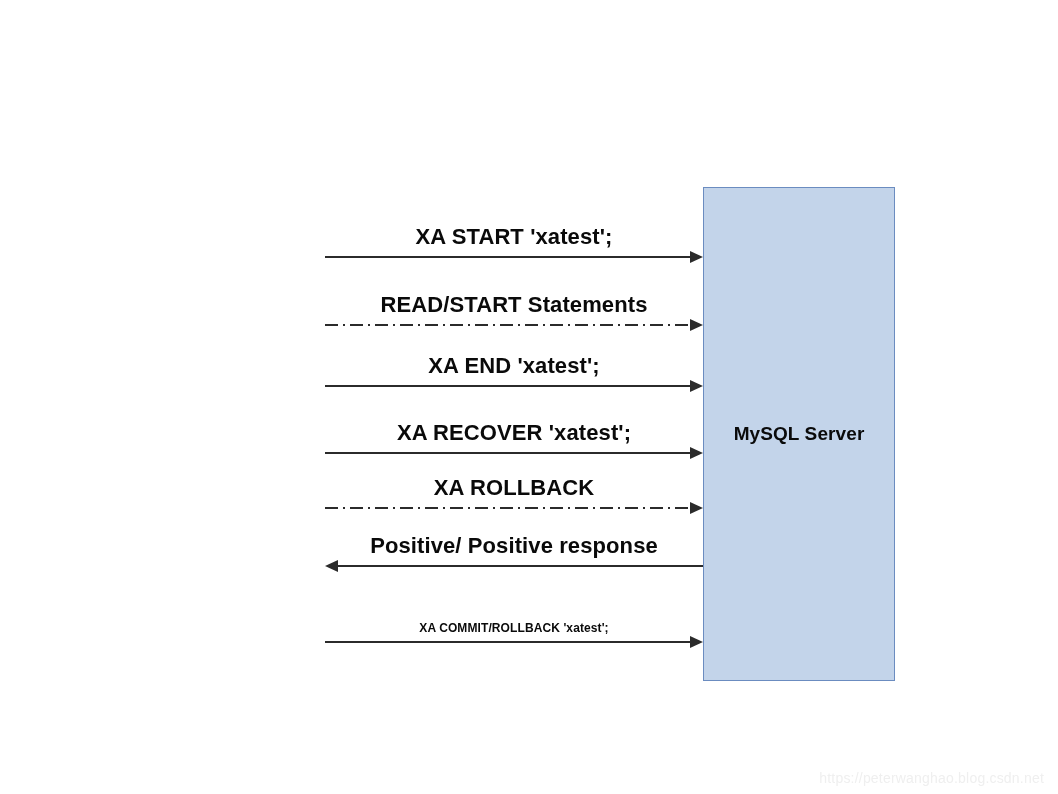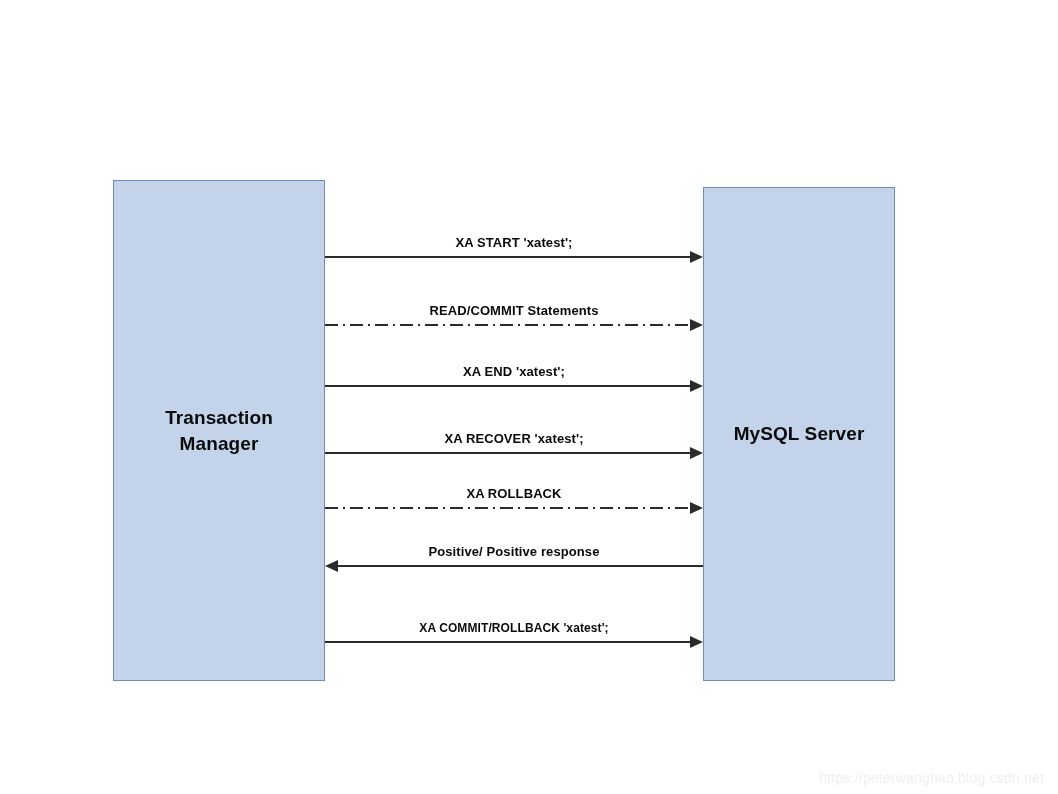--- a/index.html
+++ b/index.html
@@ -58,21 +58,21 @@
     left: 325px;
     width: 378px;
     height: 0;
   }
   .msg-label {
     position: absolute;
     left: 0;
     width: 100%;
     bottom: 6px;
     text-align: center;
-    font-size: 13px;
+    font-size: 22px;
     font-weight: bold;
     color: #0a0a0a;
     white-space: nowrap;
     letter-spacing: 0.1px;
   }
   .msg-label.small {
     font-size: 12px;
   }
   .msg-line {
     position: absolute;
@@ -94,39 +94,35 @@
     letter-spacing: 0.2px;
     white-space: nowrap;
     user-select: none;
   }
 </style>
 </head>
 <body>
 
 <div id="canvas">
 
-  <div class="node" id="node-tm">
-    <div class="node-label">Transaction
-Manager</div>
-  </div>
 
   <div class="node" id="node-mysql">
     <div class="node-label">MySQL Server</div>
   </div>
 
   <div id="messages-layer">
       <div class="message" style="top: 256px;">
         <div class="msg-label">XA START 'xatest';</div>
         <svg class="msg-line" width="378" height="12" viewBox="0 0 378 12">
           <line x1="0" y1="1" x2="365" y2="1" stroke="#2b2b2b" stroke-width="1.8"></line>
           <polygon points="378,1 365,-5 365,7" fill="#2b2b2b"></polygon>
         </svg>
       </div>
       <div class="message" style="top: 324px;">
-        <div class="msg-label">READ/COMMIT Statements</div>
+        <div class="msg-label">READ/START Statements</div>
         <svg class="msg-line" width="378" height="12" viewBox="0 0 378 12">
           <line x1="0" y1="1" x2="365" y2="1" stroke="#2b2b2b" stroke-width="1.8" stroke-dasharray="13 5 2 5"></line>
           <polygon points="378,1 365,-5 365,7" fill="#2b2b2b"></polygon>
         </svg>
       </div>
       <div class="message" style="top: 385px;">
         <div class="msg-label">XA END 'xatest';</div>
         <svg class="msg-line" width="378" height="12" viewBox="0 0 378 12">
           <line x1="0" y1="1" x2="365" y2="1" stroke="#2b2b2b" stroke-width="1.8"></line>
           <polygon points="378,1 365,-5 365,7" fill="#2b2b2b"></polygon>

